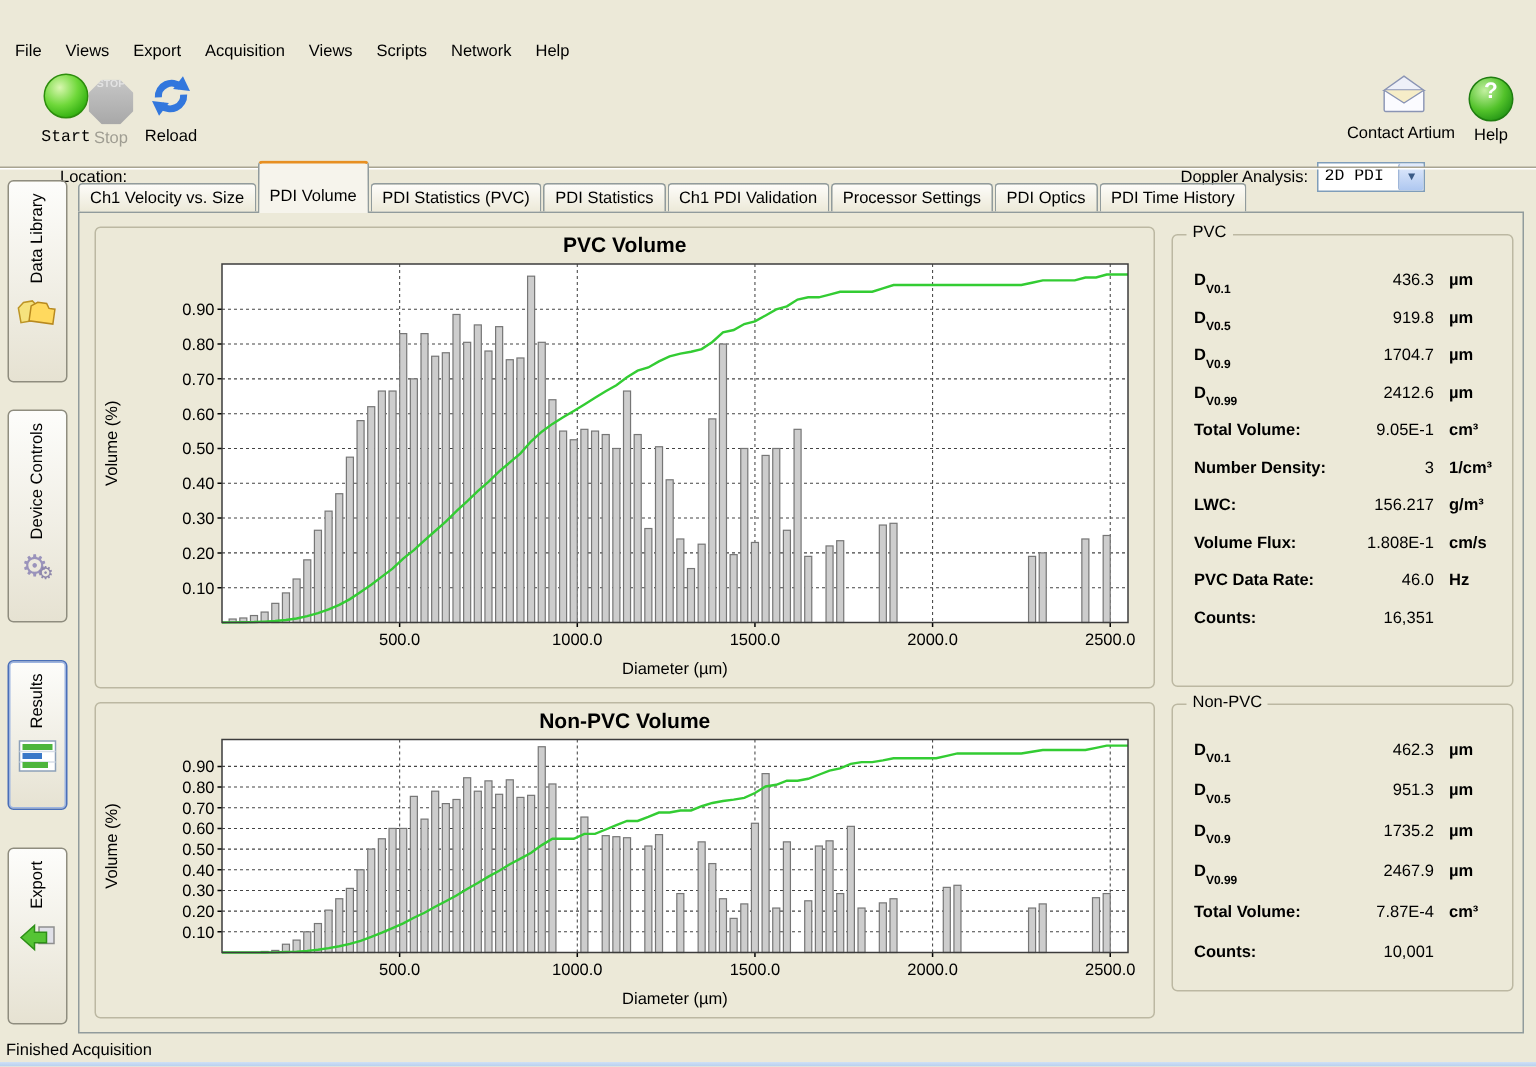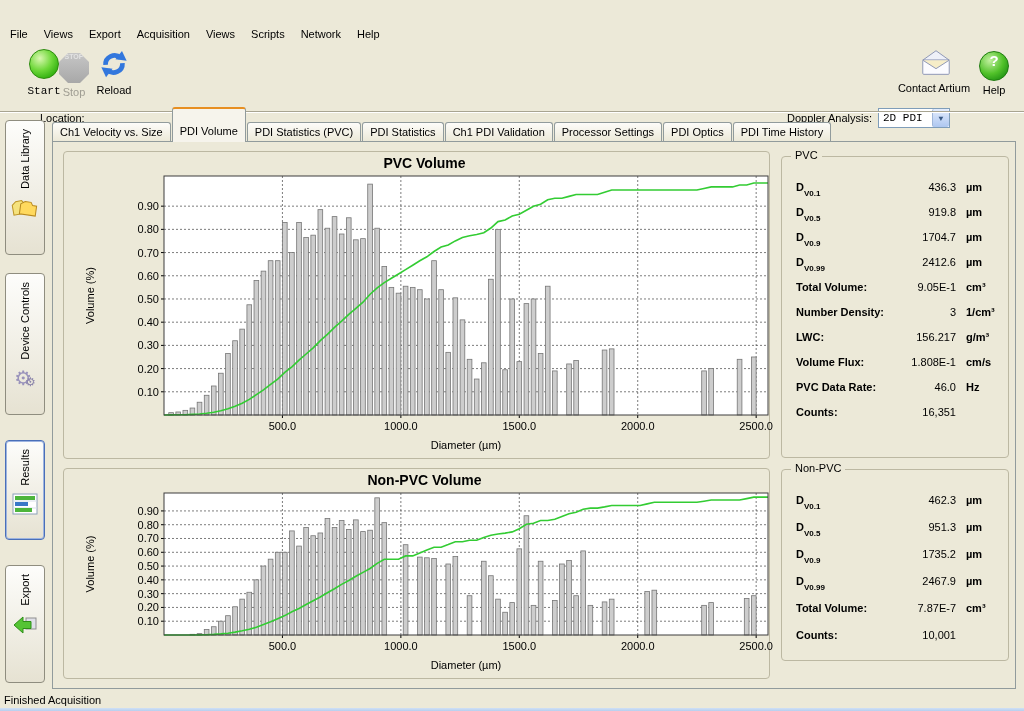--- a/index.html
+++ b/index.html
@@ -55,21 +55,21 @@
   .vtext { writing-mode:vertical-rl; transform:rotate(180deg); white-space:nowrap; }
   .sicon { width:28px; height:26px; display:flex; align-items:center; justify-content:center; }
   
   .tabbar { position:absolute; left:52px; top:119px; height:22px; display:flex; align-items:flex-end; z-index:3; }
   .tab { padding:3px 7px 3px 7px; margin-right:1px; background:linear-gradient(#fdfcf9,#ece9d8);
     border:1px solid #919b9c; border-bottom:none; border-radius:3px 3px 0 0; cursor:default; white-space:nowrap; }
   .tab.active { background:#f6f4ec; border-top:2px solid #e78f21; padding-top:16px; padding-bottom:5px; position:relative; top:1px; }
   
   .mainframe { position:absolute; left:52px; top:141px; width:964px; height:548px;
     border:1px solid #919b9c; background:#ece9d8; }
-  .groupbox { position:absolute; border:1px solid #bcb8a2; border-radius:4px;padding-left:16px; }
+  .groupbox { position:absolute; border:1px solid #bcb8a2; border-radius:4px; }
   .gb-legend { position:absolute; top:-8px; left:9px; background:#ece9d8; padding:0 4px; }
   .chartbox { padding-top:3px; }
   .chart-title { text-align:center; font-weight:bold; font-size:14px; height:19px; }
   svg text { font-family:"Liberation Sans", sans-serif; font-size:11px; fill:#000; }
   
   .statbox { padding:24px 8px 0 14px; }
   .stat-row { display:flex; align-items:flex-start; height:25px; }
   .statbox.roomy .stat-row { height:27px; }
   .slabel { flex:1; font-weight:bold; }
   .slabel sub { font-size:8px; font-weight:bold; position:relative; top:2px; }
@@ -494,21 +494,21 @@
         <span class="sval">1735.2</span>
         <span class="sunit">µm</span>
       </div>
       <div class="stat-row">
         <span class="slabel">D<sub>V0.99</sub></span>
         <span class="sval">2467.9</span>
         <span class="sunit">µm</span>
       </div>
       <div class="stat-row">
         <span class="slabel">Total Volume:</span>
-        <span class="sval">7.87E-7</span>
+        <span class="sval">7.87E-4</span>
         <span class="sunit">cm³</span>
       </div>
       <div class="stat-row">
         <span class="slabel">Counts:</span>
         <span class="sval">10,001</span>
         <span class="sunit"></span>
       </div>
     </div>
 
 </div>

